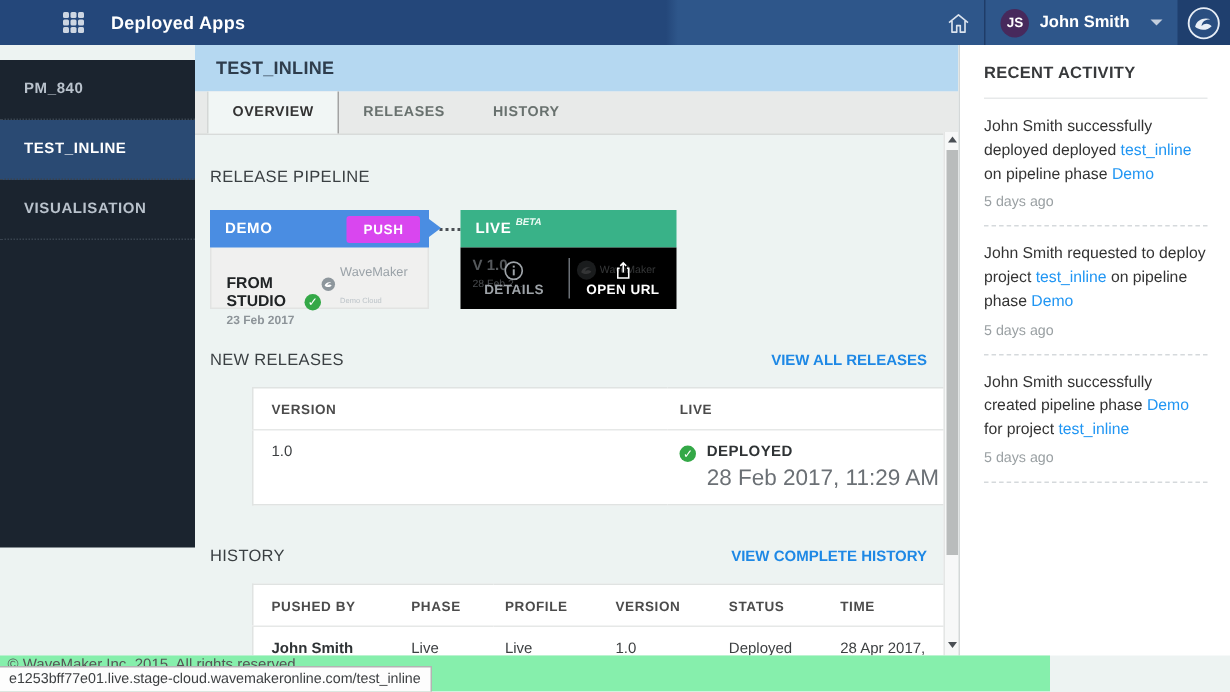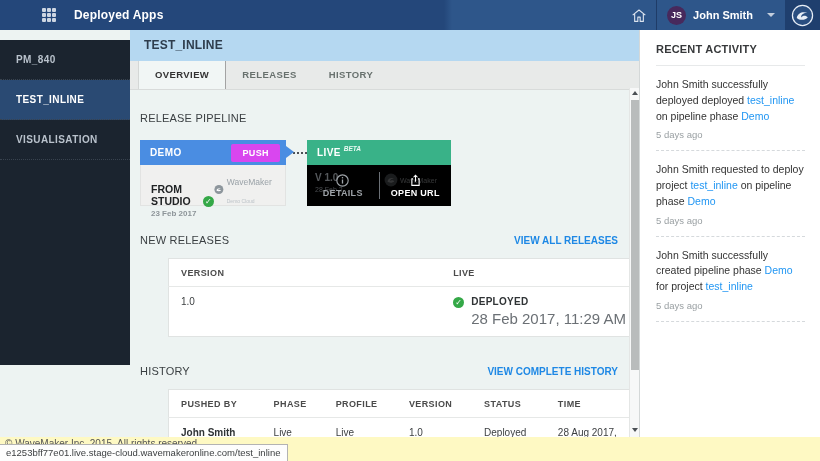--- a/index.html
+++ b/index.html
@@ -109,21 +109,21 @@
   .activity { position:absolute; top:30px; left:639px; width:181px; height:407px; background:#ffffff;
     border-left:1px solid #d4d8d8; padding:13px 15px 0 16px; overflow:hidden; }
   .activity-heading { font-size:11px; font-weight:bold; color:#37393b; letter-spacing:.2px; padding-bottom:10px;
     border-bottom:1px solid #e7e9ea; }
   .activity-item { padding:11px 0 10px 0; border-bottom:1px dashed #d5d9dc; }
   .activity-text { font-size:10.5px; line-height:1.5; color:#333; }
   .activity-text .link { color:#2196f3; cursor:pointer; }
   .activity-time { font-size:9.5px; color:#9aa0a3; margin-top:5px; }
 
   
-  .footer { position:absolute; left:0; top:437px; width:820px; height:24px; background:#fef9c3; }
+  .footer { position:absolute; left:0; top:437px; width:700px; height:24px; background:#86efac; }
   .copyright { position:absolute; top:1px; left:5px; font-size:10px; color:#555; white-space:nowrap; }
   .status-url { position:absolute; left:0; top:7px; background:#fdfdfd; border:1px solid #b3b3b3; border-left:none;
     padding:2px 7px 3px 6px; font-size:9.5px; color:#3c3f41; white-space:nowrap; }
 
   svg { display:block; }
 </style>
 </head>
 <body>
 
 <div class="app">
@@ -291,21 +291,21 @@
             <th>TIME</th>
           </tr>
         </thead>
         <tbody>
           <tr>
             <td class="bold" style="padding-left:12px;">John Smith</td>
             <td>Live</td>
             <td class="cell-link">Live</td>
             <td>1.0</td>
             <td>Deployed</td>
-            <td>28 Aug 2017,</td>
+            <td>28 Apr 2017,</td>
           </tr>
         </tbody>
       </table>
 
     </div>
 
     <div class="scrollbar">
       <div class="sb-arrow sb-up">
           <span class="tri-up"></span>
         </div>

